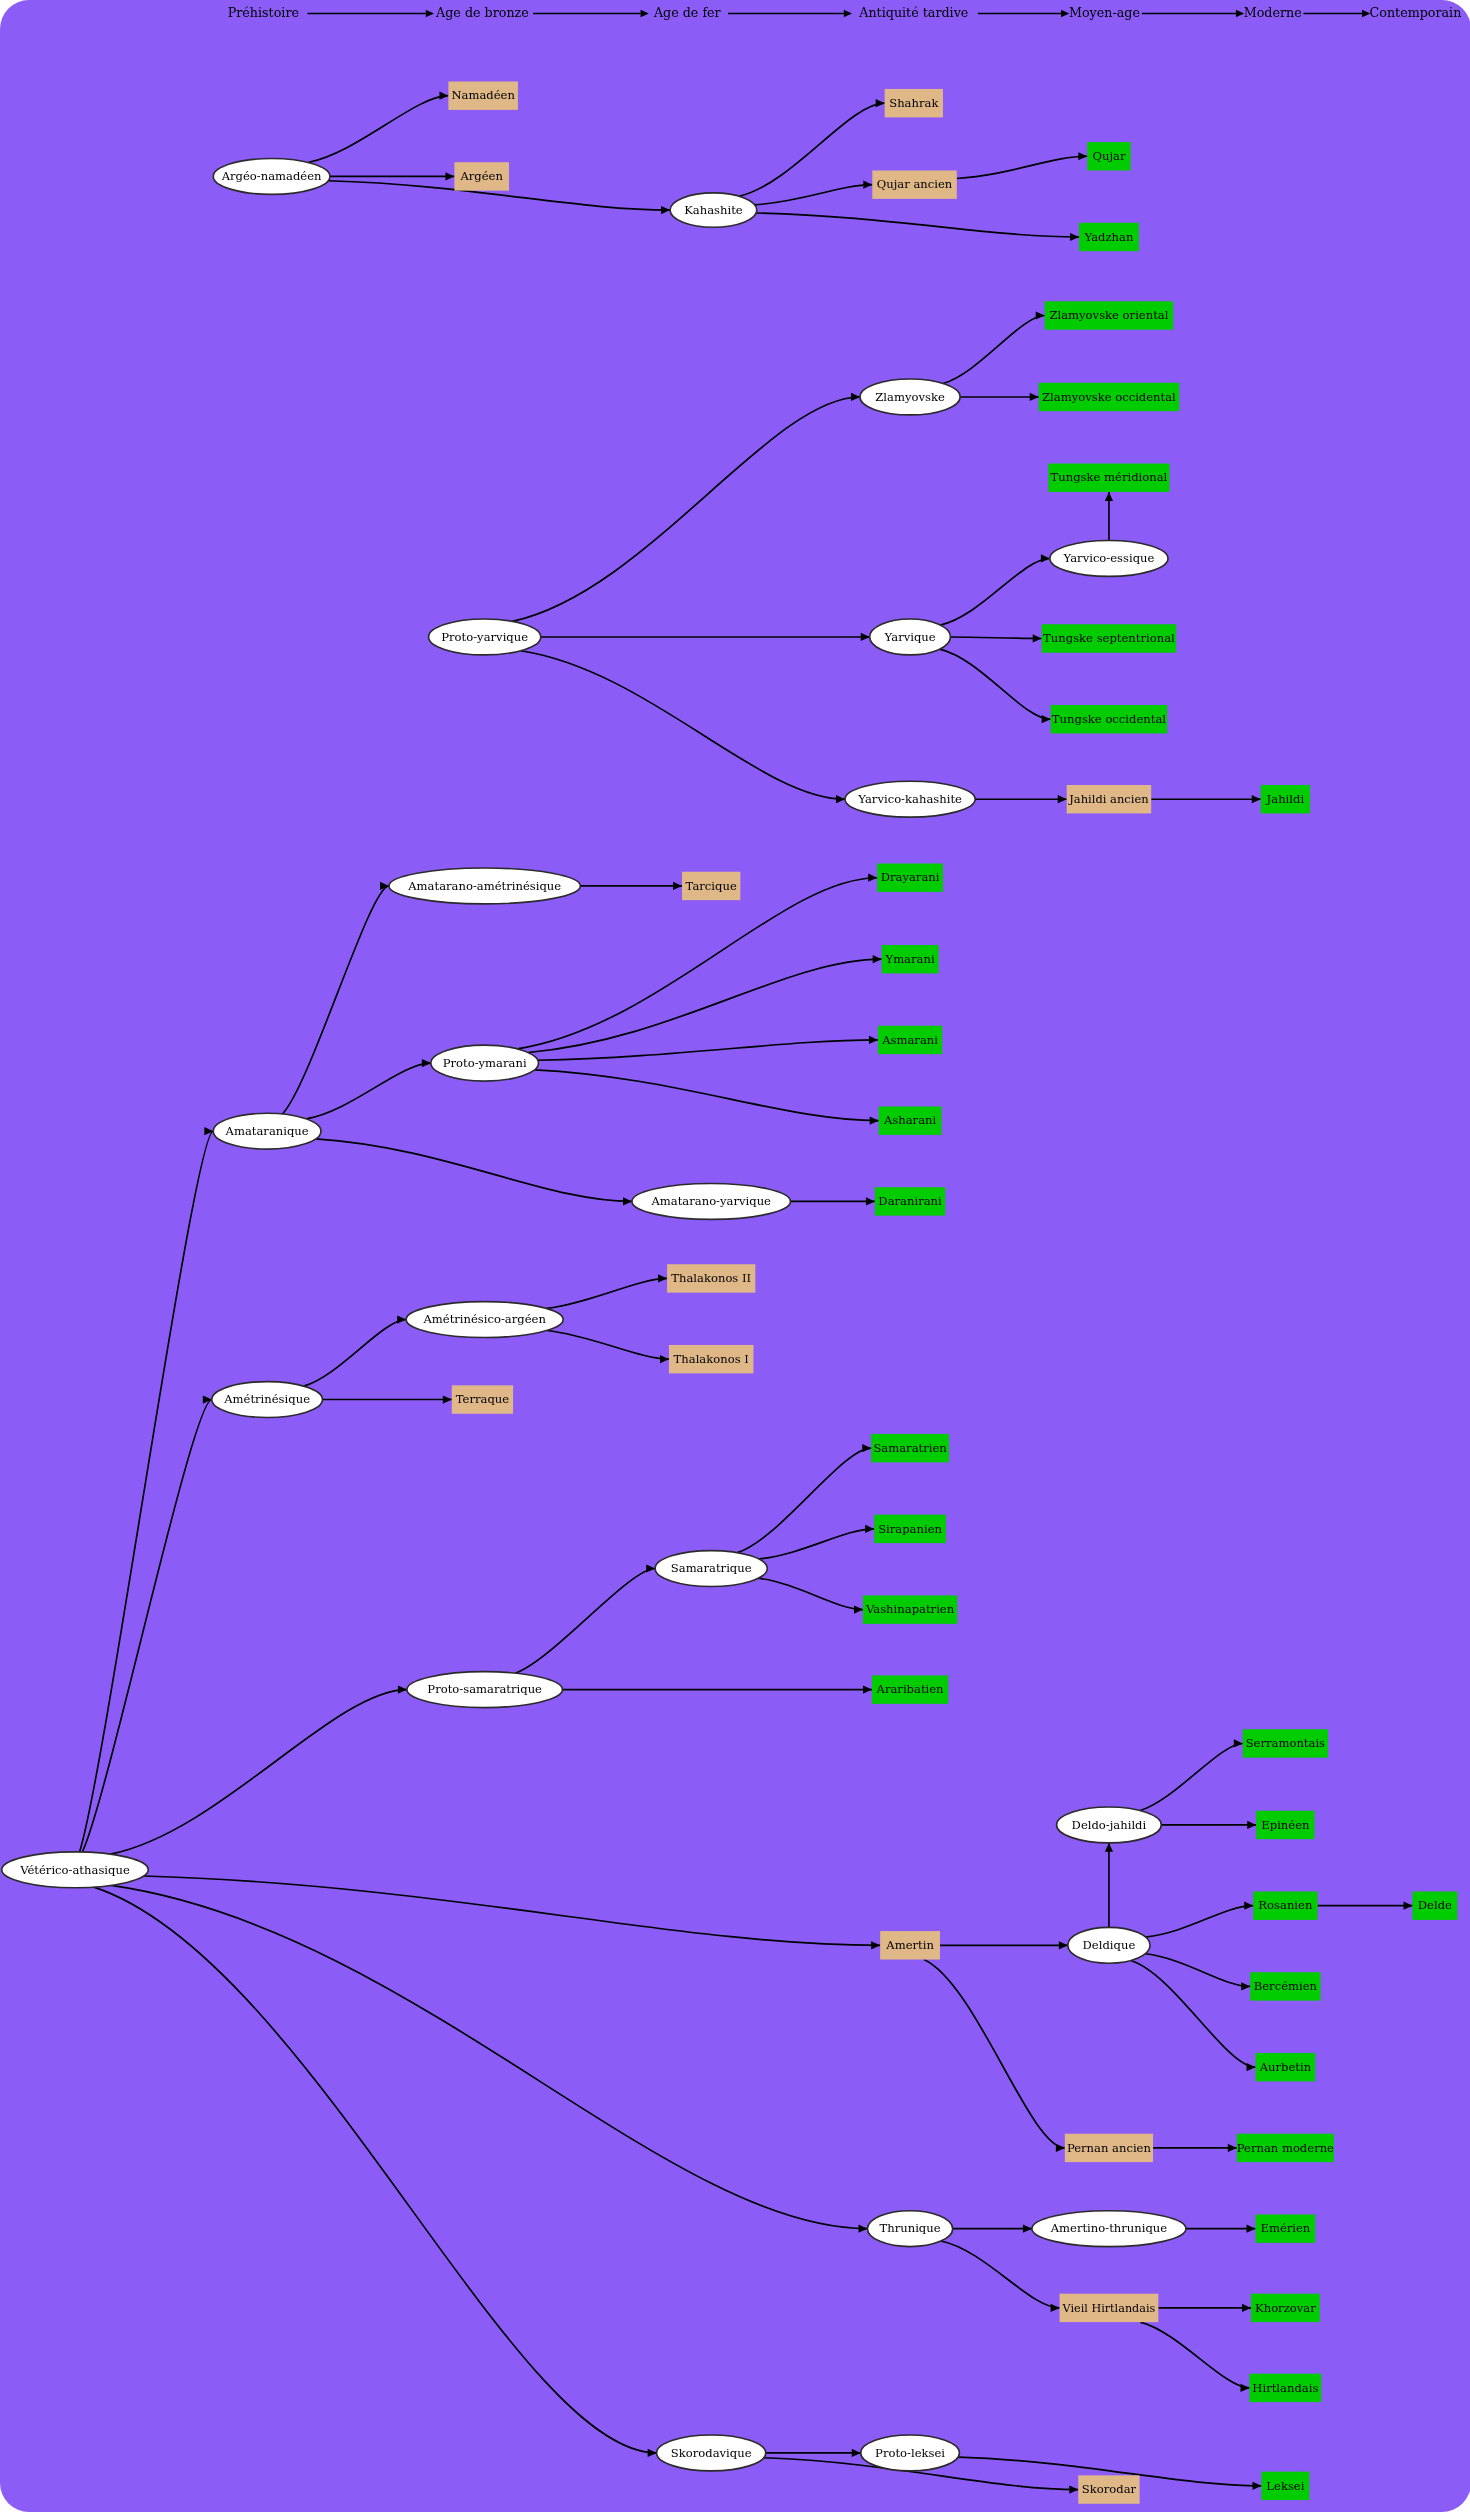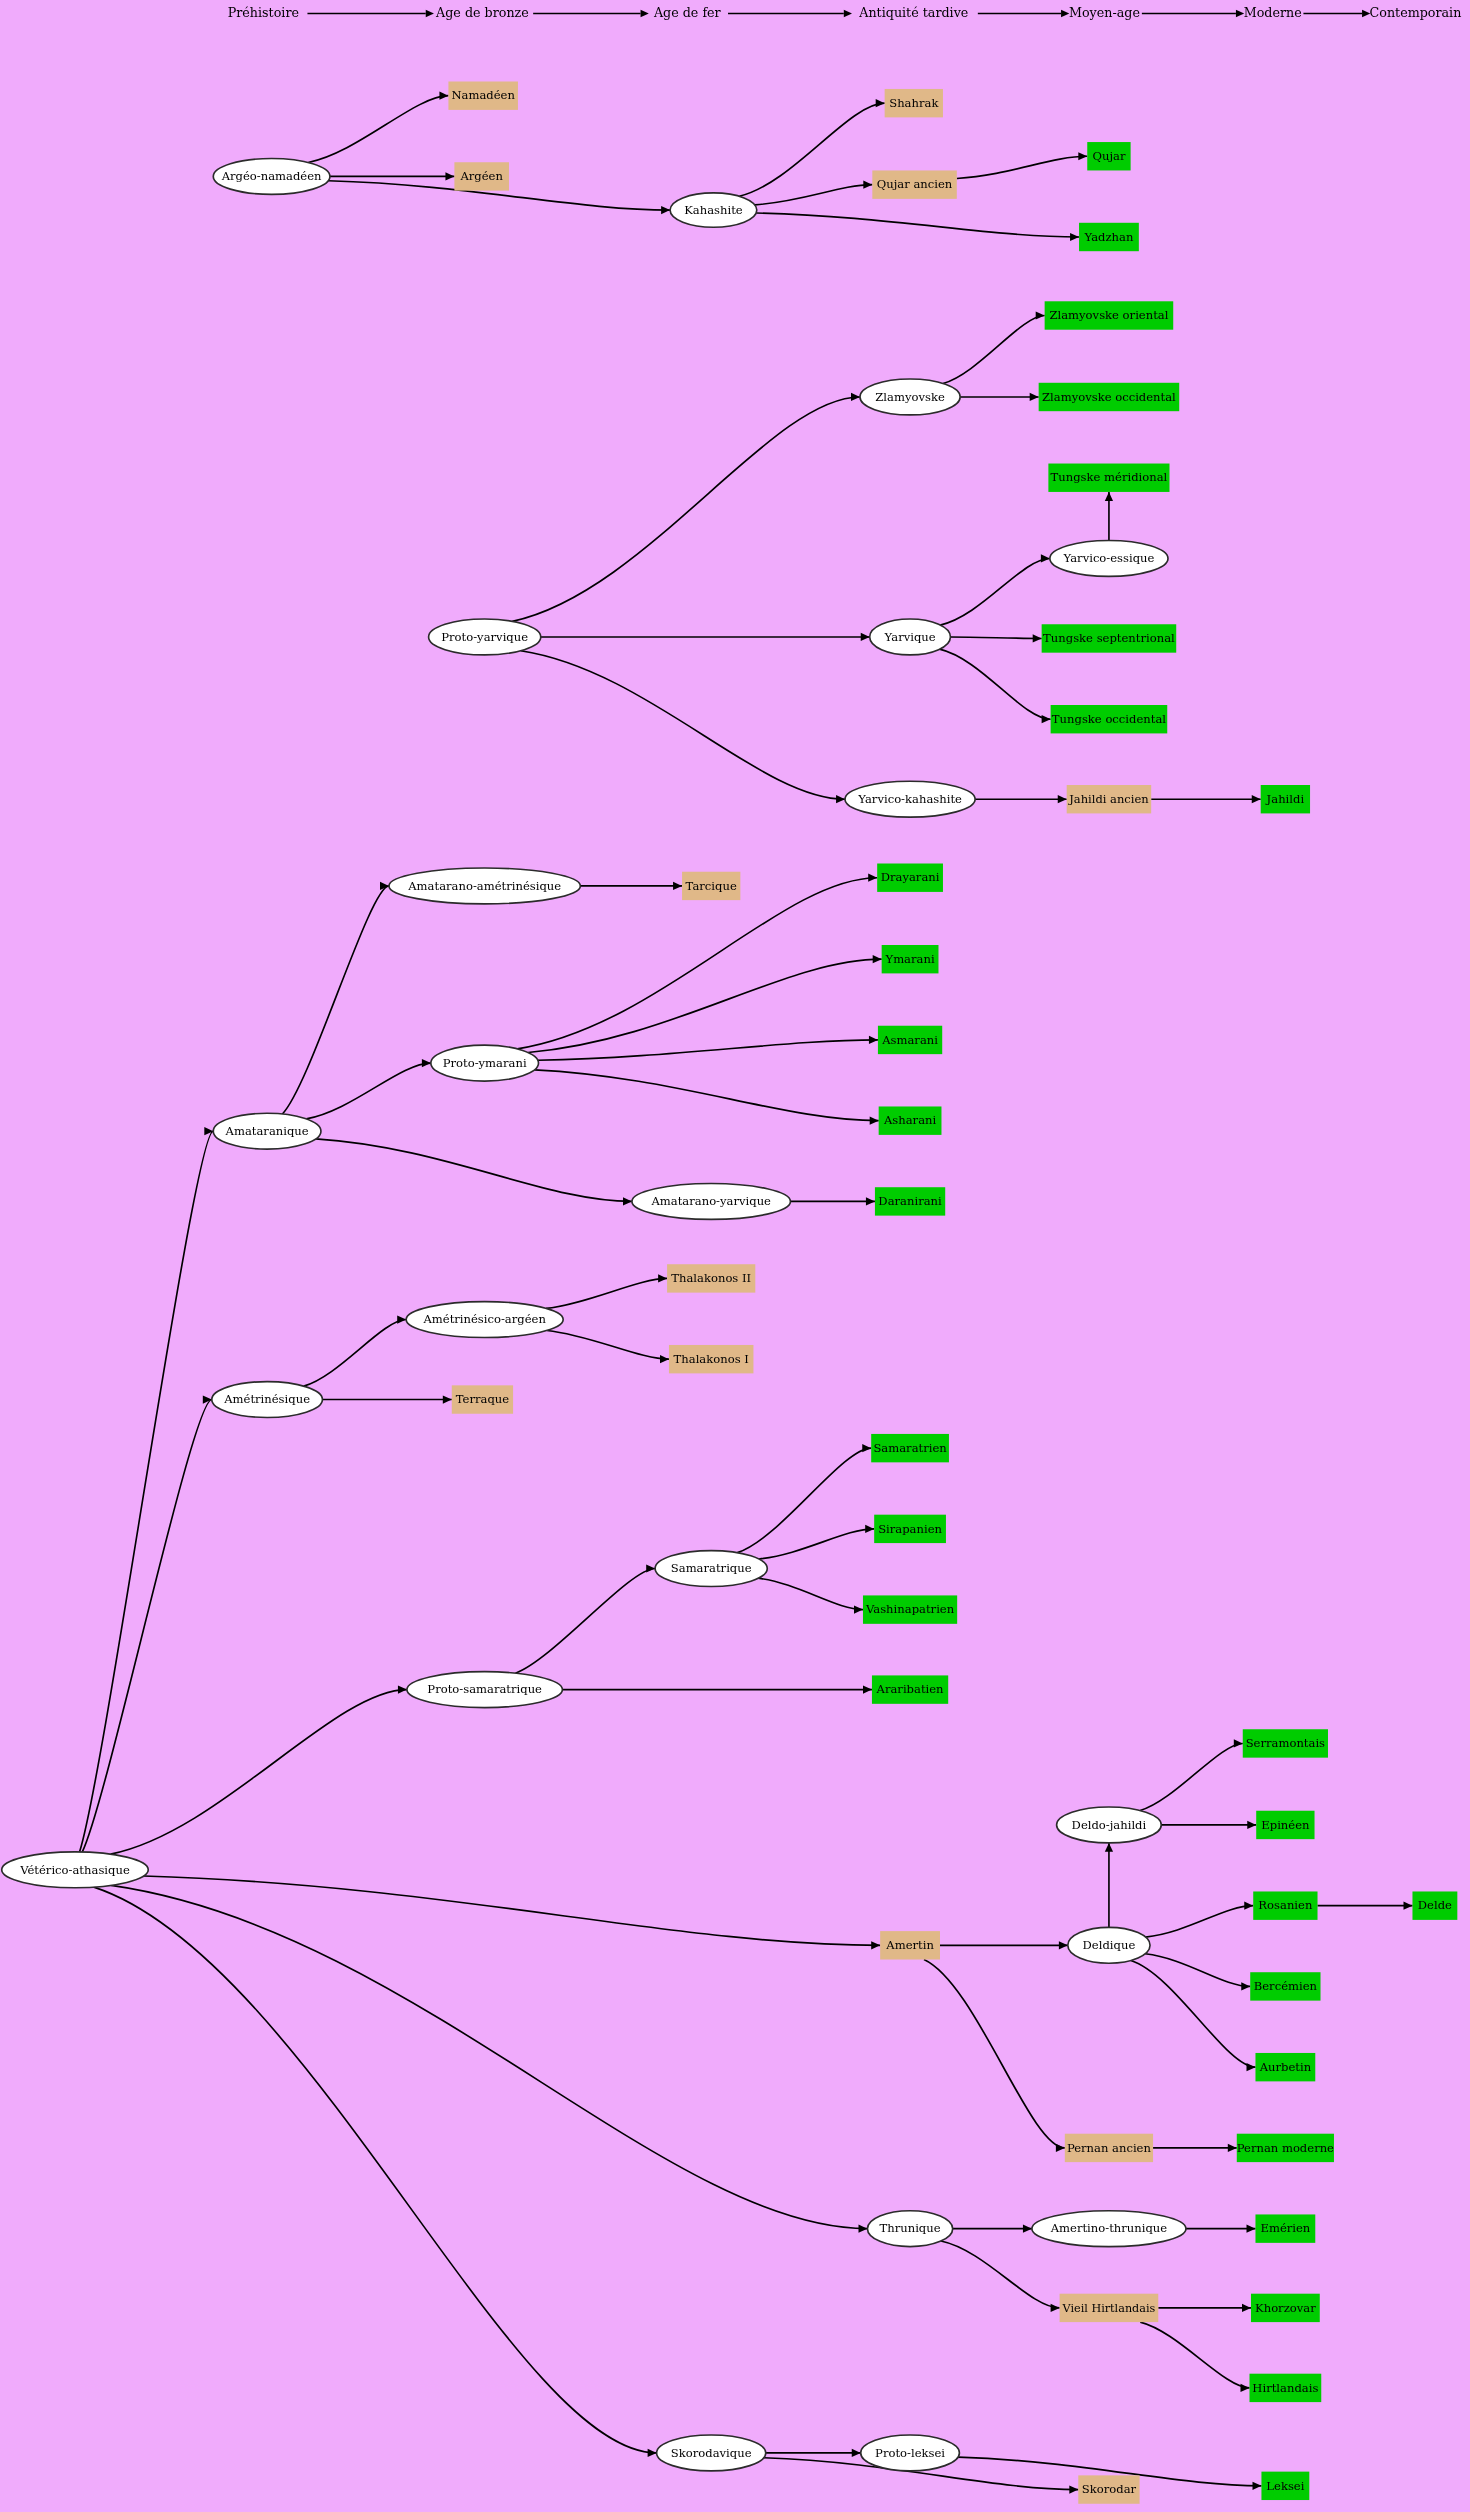--- a/index.html
+++ b/index.html
@@ -1,17 +1,17 @@
 <!DOCTYPE html>
 <html style="font-size:12px"><head>
 <meta charset="utf-8">
 <style>
   html,body{margin:0;padding:0;background:#ffffff;}
   body{font-family:"DejaVu Serif","Liberation Serif",serif;}
-  #stage{position:relative;width:1471px;height:2512px;background:#f0abfc;overflow:hidden;}
+  #stage{position:relative;width:1471px;height:2512px;background:#8b5cf6;overflow:hidden;border-radius:29px;}
   svg#graph{position:absolute;left:0;top:0;width:1471px;height:2512px;}
   .edge{fill:none;stroke:#000000;stroke-width:2.2;}
   .arrowhead{fill:#000000;stroke:none;}
   .node-ellipse{fill:#ffffff;stroke:#2b2b2b;stroke-width:2.2;}
   .node-rect{stroke:none;}
   .rect-anc{fill:#e0b888;}
   .rect-mod{fill:#00cc00;}
   .nlabel{font-family:"DejaVu Serif","Liberation Serif",serif;fill:#000000;text-anchor:middle;dominant-baseline:middle;}
   .era-label{font-family:"DejaVu Serif","Liberation Serif",serif;fill:#000;font-size:17px;text-anchor:middle;dominant-baseline:middle;}
   .era-line{stroke:#000;stroke-width:1.8;fill:none;}

